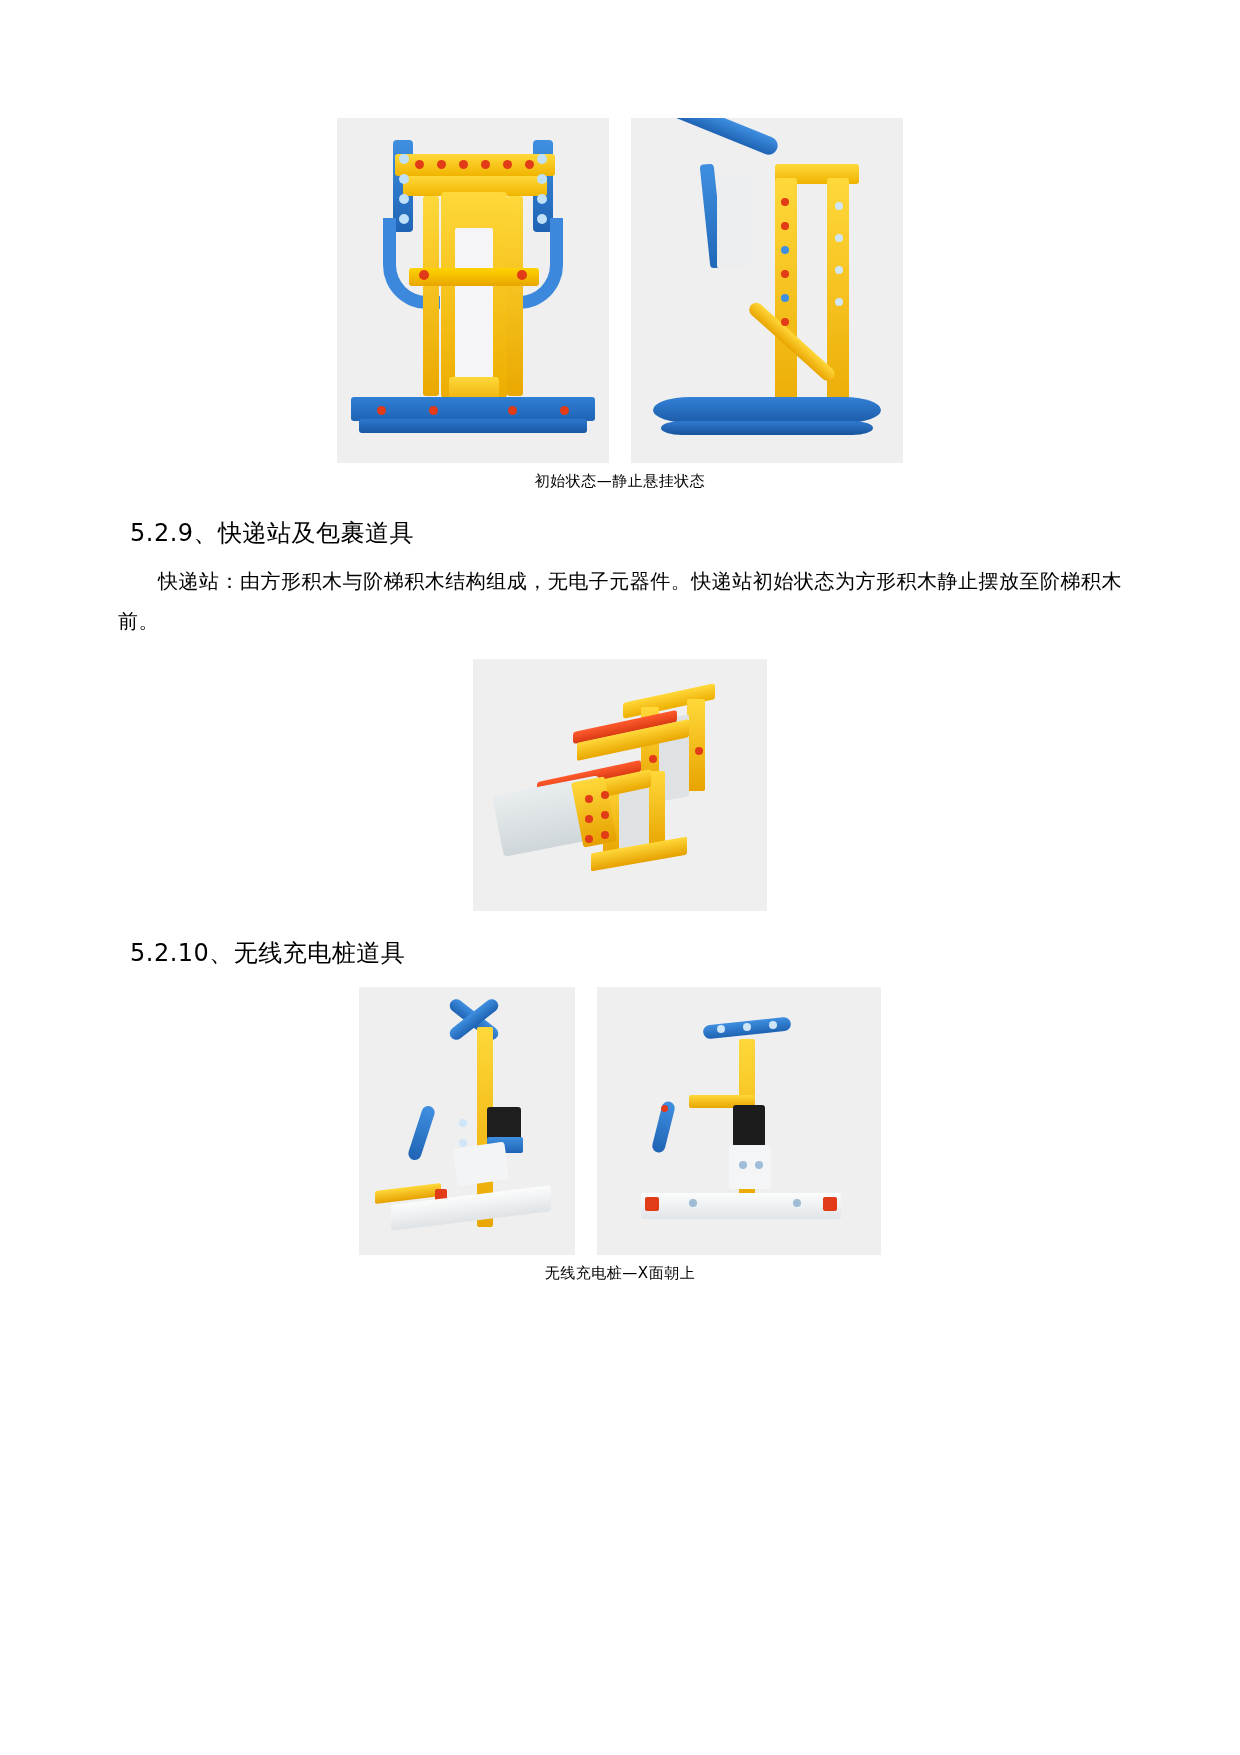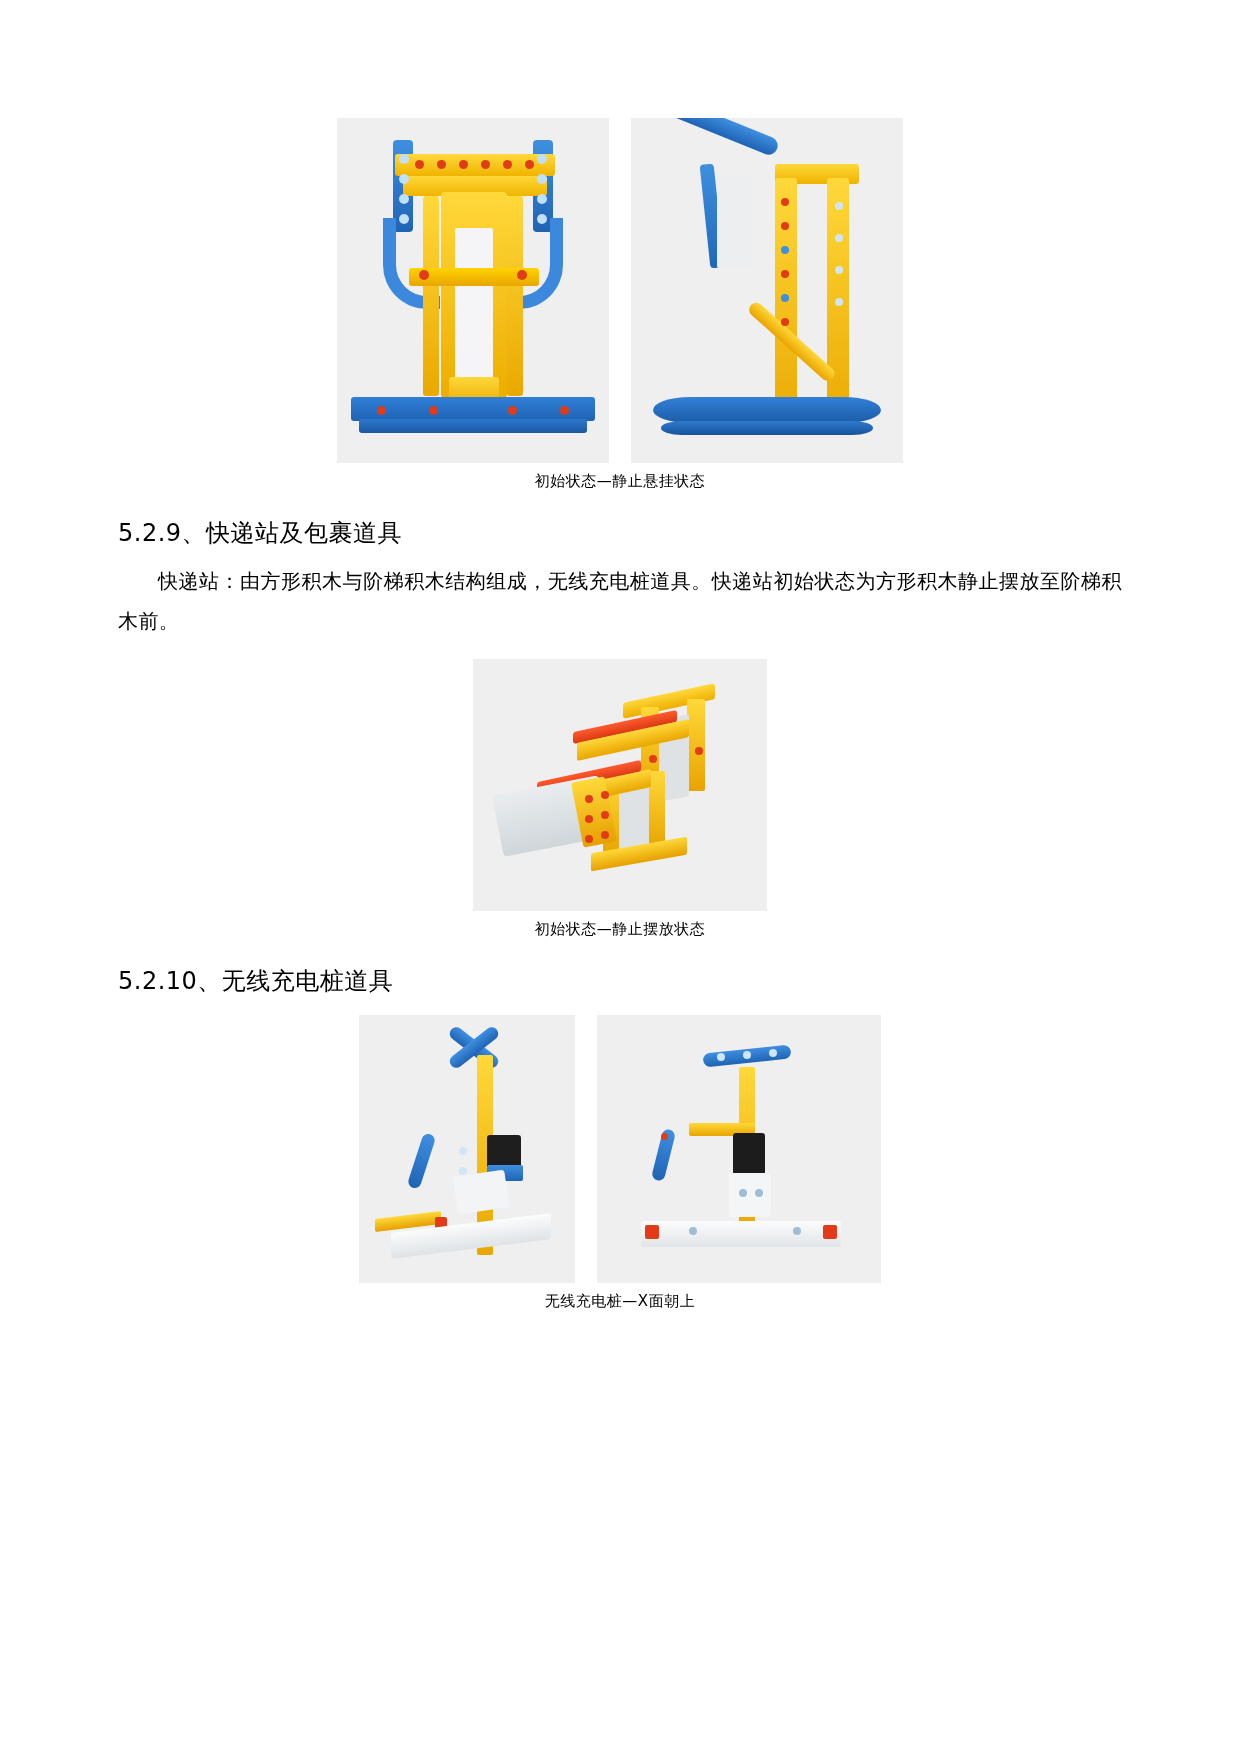--- a/index.html
+++ b/index.html
@@ -42,21 +42,21 @@
     color: #000;
     margin-top: 9px;
   }
 
   
   h2.section-title {
     font-family: "DejaVu Sans", sans-serif;
     font-size: 24px;
     font-weight: normal;
     letter-spacing: 0.5px;
-    margin: 26px 0 12px 0;
+    margin: 26px 0 12px 12px;
     color: #000;
   }
   p.body-text {
     font-family: "DejaVu Sans", sans-serif;
     font-size: 20px;
     line-height: 40px;
     letter-spacing: 0.4px;
     margin: 0;
     text-align: justify;
     text-indent: 40px;
@@ -392,21 +392,21 @@
       <div class="dot" style="left:150px;top:200px;width:8px;height:8px;background:#e23b17;"></div>
       <div class="dot" style="right:60px;top:84px;width:8px;height:8px;background:#cfe5f8;"></div>
       <div class="dot" style="right:60px;top:116px;width:8px;height:8px;background:#cfe5f8;"></div>
       <div class="dot" style="right:60px;top:148px;width:8px;height:8px;background:#cfe5f8;"></div>
       <div class="dot" style="right:60px;top:180px;width:8px;height:8px;background:#cfe5f8;"></div>
     </div>
   </div>
   <div class="caption">初始状态—静止悬挂状态</div>
 
   <h2 class="section-title">5.2.9、快递站及包裹道具</h2>
-  <p class="body-text">快递站：由方形积木与阶梯积木结构组成，无线充电桩道具。快递站初始状态为方形积木静止摆放至阶梯积木前。</p>
+  <p class="body-text">快递站：由方形积木与阶梯积木结构组成，无电子元器件。快递站初始状态为方形积木静止摆放至阶梯积木前。</p>
 
   <div class="figure-row" style="margin-top:18px;">
     <div class="photo ph3">
       <div class="step-top"></div>
       <div class="col-b"></div>
       <div class="gray-a"></div>
       <div class="col-a"></div>
       <div class="red-top"></div>
       <div class="plate-top"></div>
       <div class="col-d"></div>
@@ -420,21 +420,20 @@
       <div class="dot" style="left:112px;top:136px;width:8px;height:8px;background:#e23b17;"></div>
       <div class="dot" style="left:112px;top:156px;width:8px;height:8px;background:#e23b17;"></div>
       <div class="dot" style="left:112px;top:176px;width:8px;height:8px;background:#e23b17;"></div>
       <div class="dot" style="left:128px;top:132px;width:8px;height:8px;background:#e23b17;"></div>
       <div class="dot" style="left:128px;top:152px;width:8px;height:8px;background:#e23b17;"></div>
       <div class="dot" style="left:128px;top:172px;width:8px;height:8px;background:#e23b17;"></div>
       <div class="dot" style="left:176px;top:96px;width:8px;height:8px;background:#e23b17;"></div>
       <div class="dot" style="left:222px;top:88px;width:8px;height:8px;background:#e23b17;"></div>
     </div>
   </div>
-  <div class="caption">初始状态—静止摆放状态</div>
 
   <h2 class="section-title">5.2.10、无线充电桩道具</h2>
 
   <div class="figure-row" style="margin-top:18px;">
     <div class="photo ph4">
       <div class="xbar1"></div>
       <div class="xbar2"></div>
       <div class="mast"></div>
       <div class="arm-blue"></div>
       <div class="sensor"></div>

